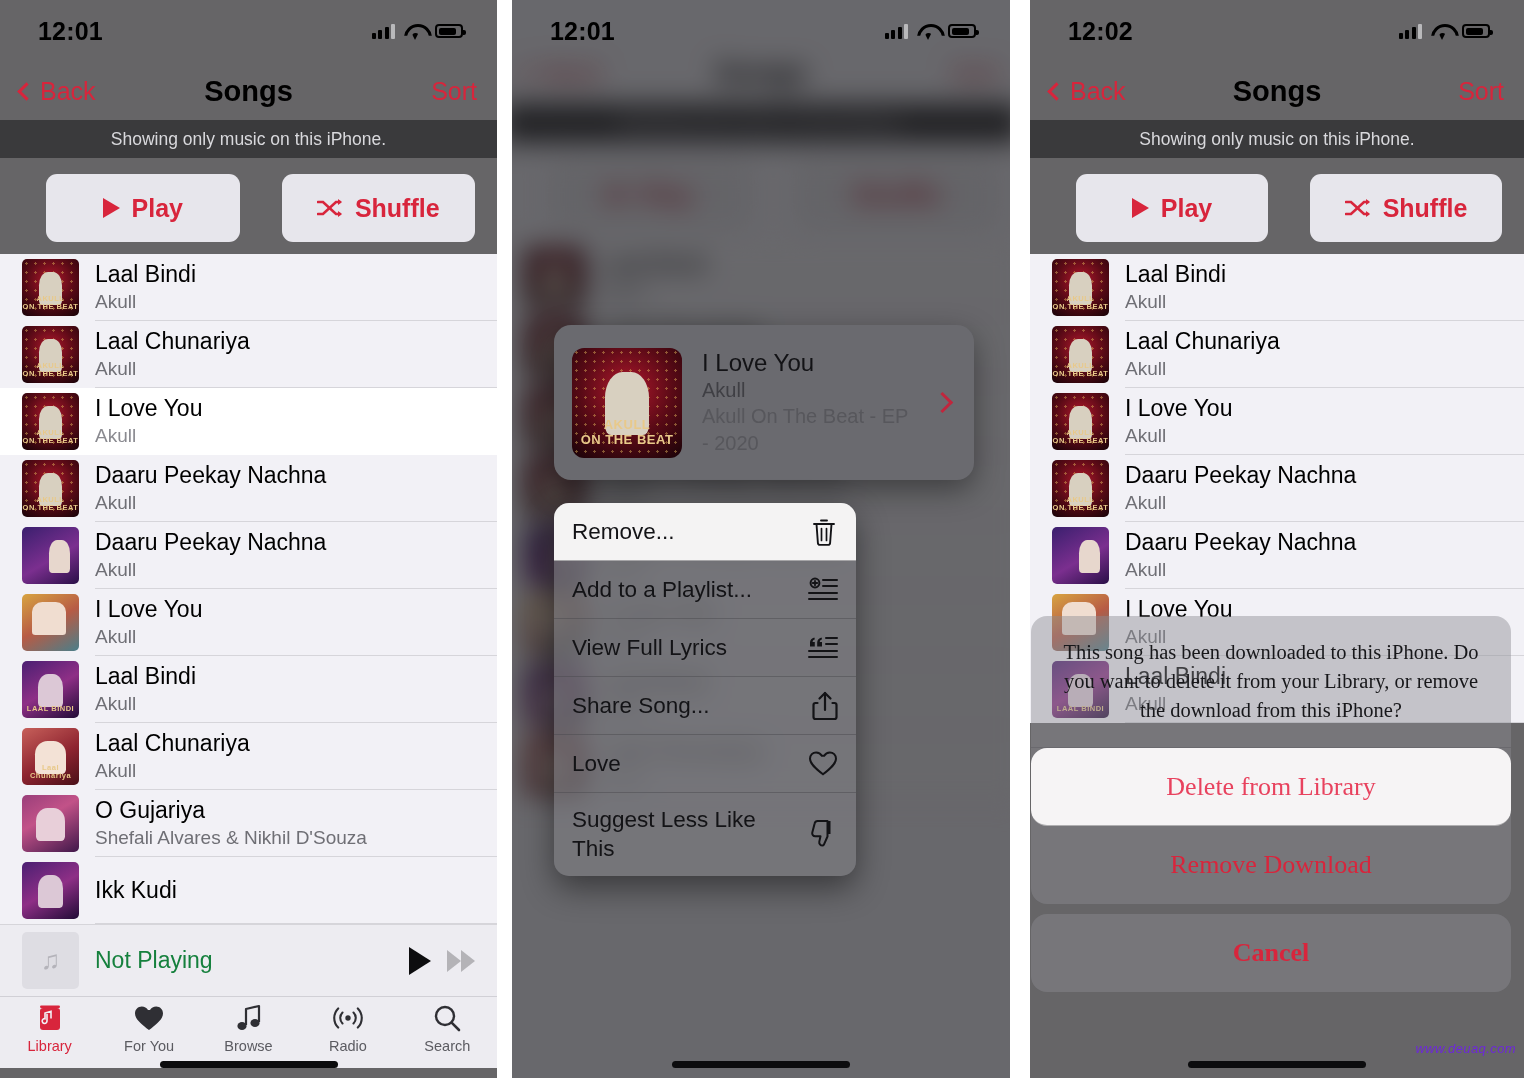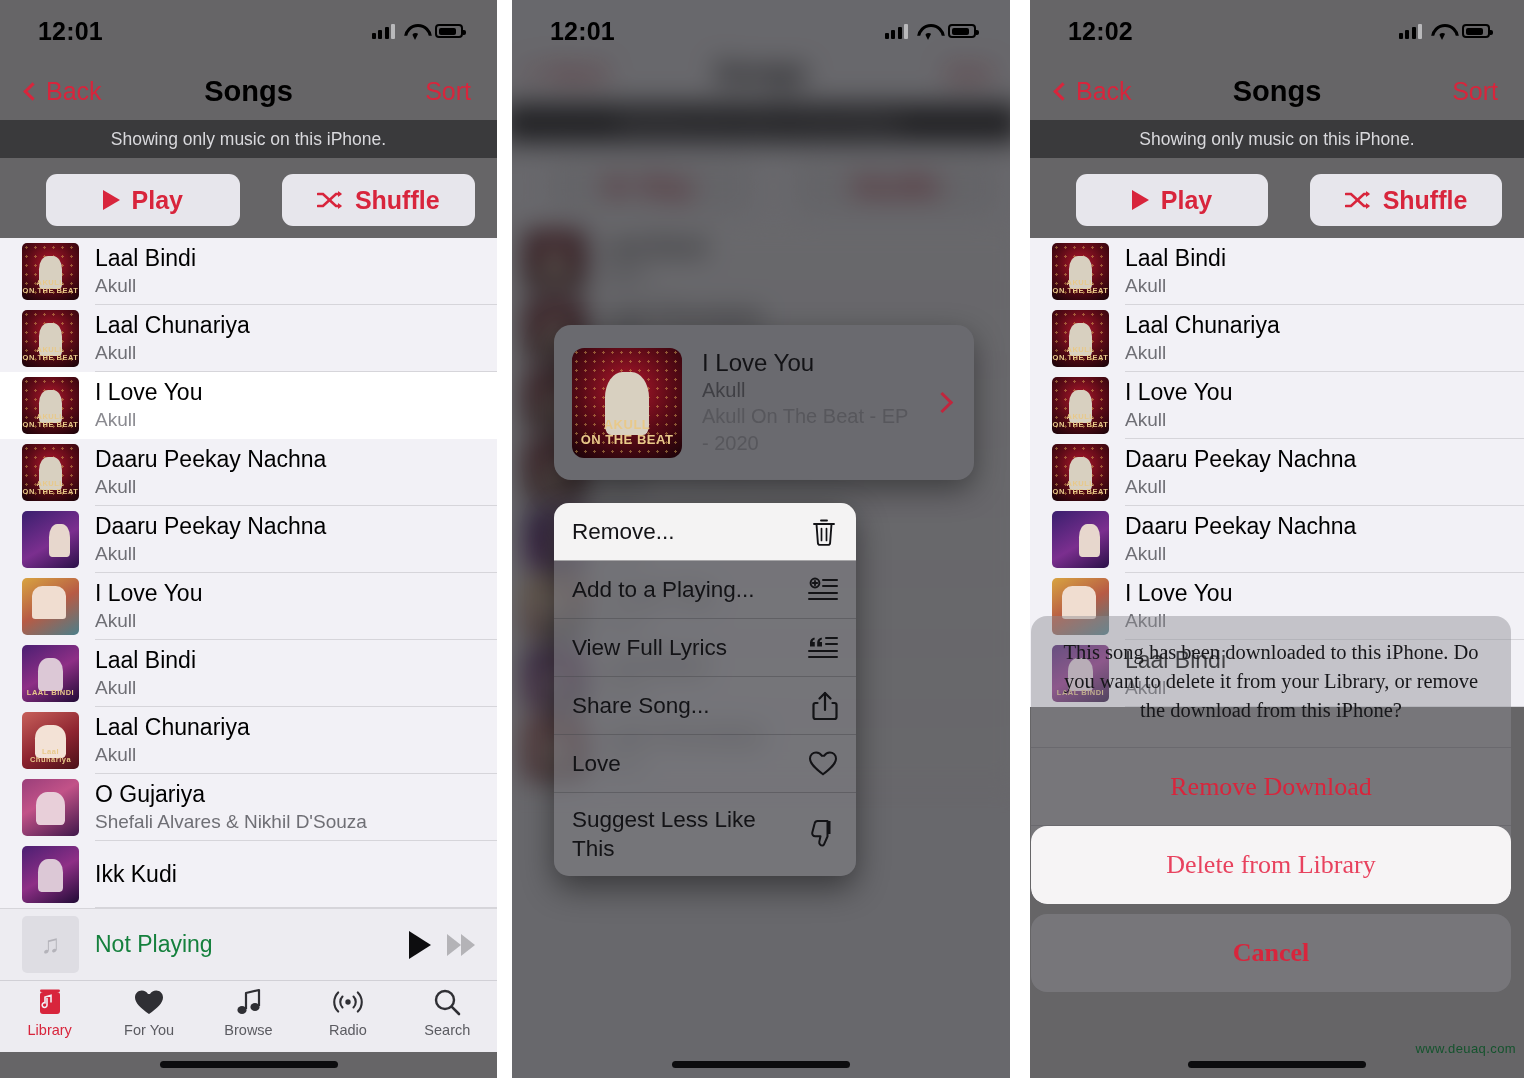--- a/index.html
+++ b/index.html
@@ -67,39 +67,39 @@
   }
   .ic-batt { width:28px; height:14px; border:2px solid #000; border-radius:4px; position:relative; padding:1.5px;}
   .ic-batt::after{content:""; position:absolute; right:-4.5px; top:4px; width:2.5px;height:5px;background:#000;border-radius:0 2px 2px 0;}
   .ic-batt i{display:block;height:100%; width:85%; background:#000; border-radius:2px;}
 
   
   .navbar {
     position: relative; z-index: 50;
     height: 58px;
     display: flex; align-items: center;
-    padding: 0 26px;
+    padding: 0 20px;
   }
   .nav-back { display:flex; align-items:center; gap:4px; color:#d8253c; font-size:25px; flex:none; cursor:pointer;}
   .nav-chevron{ display:inline-block; width:13px; height:13px; border-left:3.4px solid #d8253c; border-bottom:3.4px solid #d8253c; transform: rotate(45deg); margin-right:3px;}
   .nav-title { position:absolute; left:0; right:0; text-align:center; font-size:29px; font-weight:bold; color:#000; pointer-events:none;}
   .nav-sort { margin-left:auto; color:#d8253c; font-size:25px; cursor:pointer; position:relative; z-index:2;}
 
   
   .banner {
     position: relative; z-index: 50;
     height: 38px; background:#3a3a3c;
     display:flex; align-items:center; justify-content:center;
     color:#d9d9dd; font-size:17.5px;
   }
 
   
   .pscontrols { position:relative; z-index:50; display:flex; gap:18px; padding:16px 22px 12px; }
   .psbtn {
-    flex:1; height:52px; border-radius:11px;
+    flex:1; height:68px; border-radius:11px;
     background:#e7e6ec;
     display:flex; align-items:center; justify-content:center; gap:12px;
     color:#d8253c; font-size:25px; font-weight:bold; cursor:pointer;margin-left:24px;
   }
   .ic-play { width:0;height:0;border-left:17px solid #d8253c;border-top:10px solid transparent;border-bottom:10px solid transparent;}
   .ic-shuffle { width:26px;height:20px; position:relative;}
   .ic-shuffle svg{display:block}
 
   
   .songlist { position:relative; z-index:50; background:#f2f1f6; }
@@ -221,21 +221,21 @@
   .sheet-btn:last-child{border-bottom:none;}
   .sheet-btn.highlight{ background:#f6f4f5; border-radius:16px; color:#e8425e;}
   .sheet-cancel{
     background:rgba(140,140,146,0.45);
     border-radius:16px; height:78px;
     display:flex; align-items:center; justify-content:center;
     font-size:26px; font-weight:bold; color:#d8253c; cursor:pointer;
   }
   .wm{
     position:absolute; right:8px; bottom:22px; z-index:80;
-    font-size:13px; color:#14532d; letter-spacing:.4px;
+    font-size:13px; color:#6d28d9; letter-spacing:.4px;font-style:italic;
   }
 </style>
 </head>
 <body>
 
 <div class="stage">
 
   <div class="panel panel-1">
 
     <div class="statusbar">
@@ -599,21 +599,21 @@
         <div class="ctxitem highlight">
           <span class="cl">Remove...</span>
           <span class="ci">
             <svg width="28" height="30" viewBox="0 0 28 30">
               <path d="M4 7h20M11 3.5h6M6.5 7l1.4 19a2 2 0 0 0 2 1.9h8.2a2 2 0 0 0 2-1.9L21.5 7" fill="none" stroke="currentColor" stroke-width="1.9" stroke-linecap="round"></path>
               <path d="M11.5 11.5v12M16.5 11.5v12" fill="none" stroke="currentColor" stroke-width="1.7" stroke-linecap="round"></path>
             </svg>
           </span>
         </div>
         <div class="ctxitem">
-          <span class="cl">Add to a Playing...</span>
+          <span class="cl">Add to a Playlist...</span>
           <span class="ci">
             <svg width="30" height="26" viewBox="0 0 30 26">
               <circle cx="7" cy="6" r="4.4" fill="none" stroke="currentColor" stroke-width="2"></circle>
               <path d="M7 3.8v4.4M4.8 6h4.4" stroke="currentColor" stroke-width="1.8" stroke-linecap="round"></path>
               <path d="M15 3h14M15 9h14M1 16h28M1 22h28" stroke="currentColor" stroke-width="2" stroke-linecap="round"></path>
             </svg>
           </span>
         </div>
         <div class="ctxitem">
           <span class="cl">View Full Lyrics</span>
@@ -776,22 +776,22 @@
           <span class="meta">
             <span class="song-title">Laal Bindi</span>
             <span class="song-artist">Akull</span>
           </span>
         </div>
       </div>
 
     <div class="sheet">
       <div class="sheet-group">
         <div class="sheet-msg">This song has been downloaded to this iPhone. Do you want to delete it from your Library, or remove the download from this iPhone?</div>
+        <div class="sheet-btn highlight">Delete from Library</div>
         <div class="sheet-btn">Remove Download</div>
-        <div class="sheet-btn highlight">Delete from Library</div>
       </div>
       <div class="sheet-cancel">Cancel</div>
     </div>
 
     <div class="home-indicator"></div>
     <div class="dimmer"></div>
     <div class="wm">www.deuaq.com</div>
   </div>
 
 </div>

